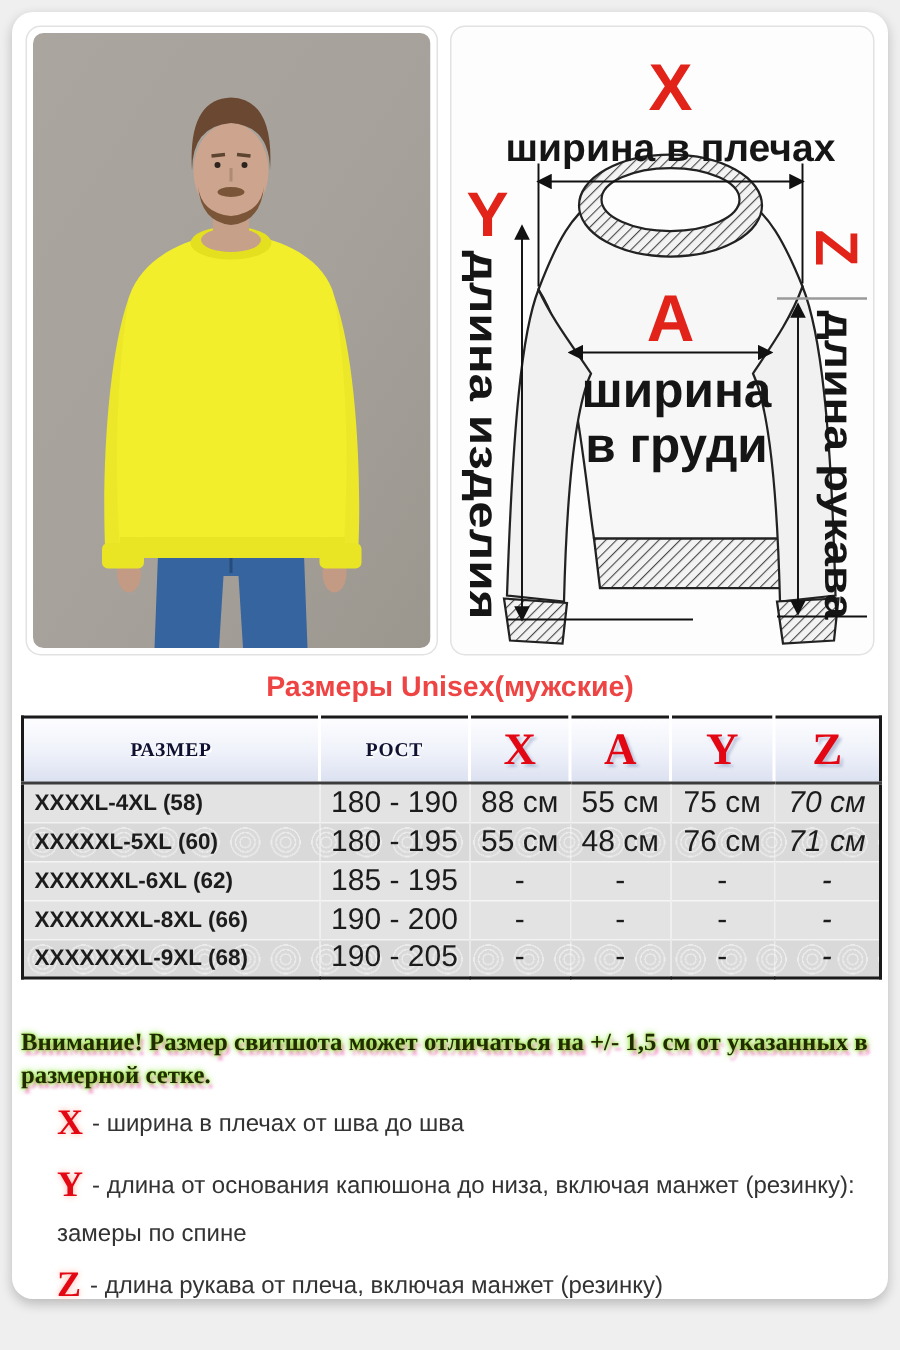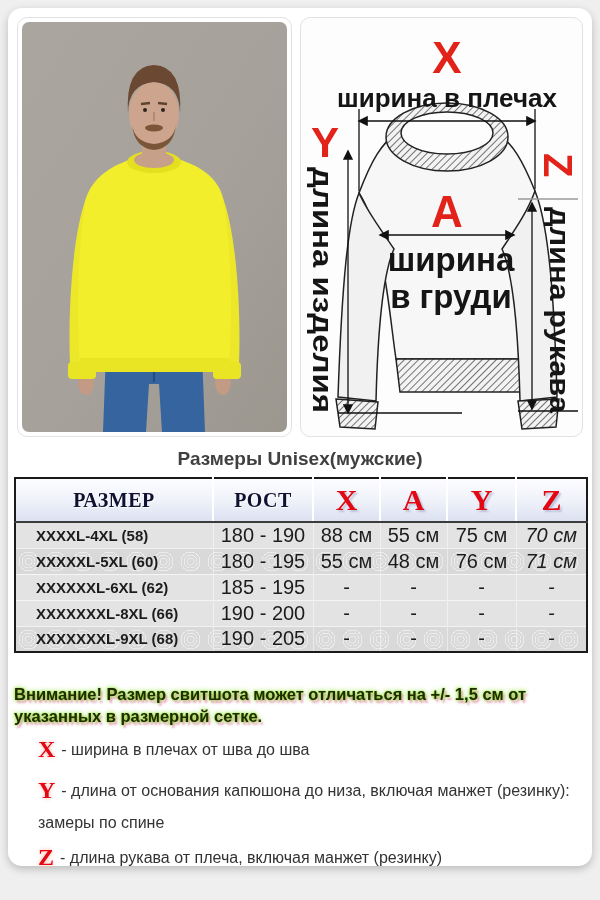--- a/index.html
+++ b/index.html
@@ -23,63 +23,64 @@
   .photo-card svg{ width:100%; height:100%; border-radius:7px; display:block; }
   .diagram-card{
     position:absolute; left:292px; top:9px; width:283px; height:420px;
     background:#fdfdfd; border:1px solid #e2e2e2; border-radius:10px; padding:3px;
   }
   .diagram-card svg{ width:100%; height:100%; display:block; }
 
   
   .section-title{
     position:absolute; left:0; top:440px; width:100%;
-    text-align:center; font-size:19px; font-weight:bold; color:#404040;
+    text-align:center; font-size:19px; font-weight:bold; color:#ef4444;
   }
 
   
   .size-table{
     position:absolute; left:6px; top:469px; width:572px;
     border-collapse:collapse; border:2px solid #1a1a1a;
     table-layout:fixed;
   }
   .size-table thead th{
     height:44px; vertical-align:middle; text-align:center;
     background:linear-gradient(#fdfdff, #eef1f9 55%, #dce1f1);
     border-right:2px solid #ffffff;
     border-bottom:2px solid #3c3c3c;
     font-family:"Liberation Serif", serif;
   }
   .size-table thead th:last-child{ border-right:none; }
-  .th-text{ font-size:20px; font-weight:bold; color:#101030; text-shadow:1px 1px 0 #fff; letter-spacing:.5px;}
+  .th-text{ font-size:13px; font-weight:bold; color:#101030; text-shadow:1px 1px 0 #fff; letter-spacing:.5px;}
   .th-letter{ font-size:30px; font-weight:bold; color:#e30613; text-shadow:2px 2px 2px #b9c2da; }
   .size-table tbody td{
     height:26px; vertical-align:middle; text-align:center;
     font-size:20px; color:#1c1c1c;
     border-right:1px solid rgba(255,255,255,.45);
     border-top:1px solid rgba(255,255,255,.65);
   }
   .size-table tbody td:last-child{ border-right:none;font-style:italic; }
   .size-table tbody td.c-size{
-    text-align:left; padding-left:20px; font-weight:bold; font-size:15px;
+    text-align:left; padding-left:7px; font-weight:bold; font-size:15px;
   }
   .size-table tbody tr.odd{ background:#e3e3e3; }
   .size-table tbody tr.even{
     background-color:#d9d9d9;
     background-image:radial-gradient(circle, rgba(255,255,255,0) 0 3px, rgba(238,238,238,.9) 3px 4px,
       rgba(255,255,255,0) 4px 6px, rgba(238,238,238,.9) 6px 7px,
       rgba(255,255,255,0) 7px 9px, rgba(238,238,238,.9) 9px 10px, rgba(255,255,255,0) 10px);
     background-size:27px 27px;
   }
 
   
   .warning{
     position:absolute; left:6px; top:676px; width:576px;
     font-size:16.5px; font-weight:bold; line-height:1.32; color:#222a00;
     text-shadow:0 0 5px #7fdd1e, 0 0 2px #8ae227, 2px 3px 2px #ff9fe3;
+    font-family:Liberation Serif, serif;
   }
 
   
   .legend{ position:absolute; left:30px; top:722px; width:544px; }
   .legend-item{ font-size:16px; color:#333; line-height:1.62; margin-bottom:2px; }
   .legend-letter{
     font-family:"Liberation Serif", serif; font-weight:bold; font-size:24px;
     color:#e30613; text-shadow:0 0 4px #ffb3a6; margin-right:6px; vertical-align:-2px;
   }
   .diagram-card text{ font-family:"Liberation Sans", sans-serif; }

